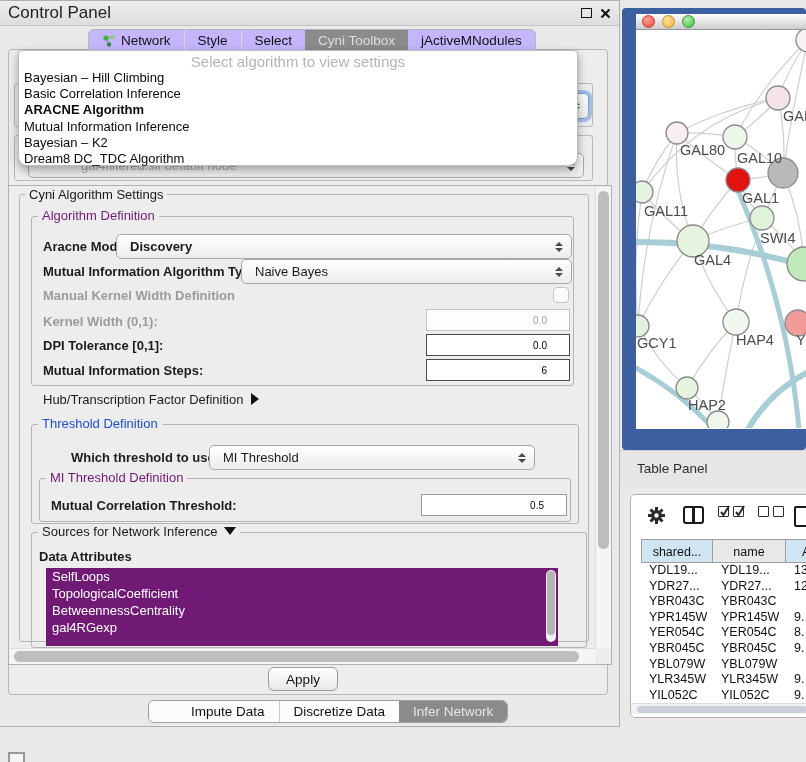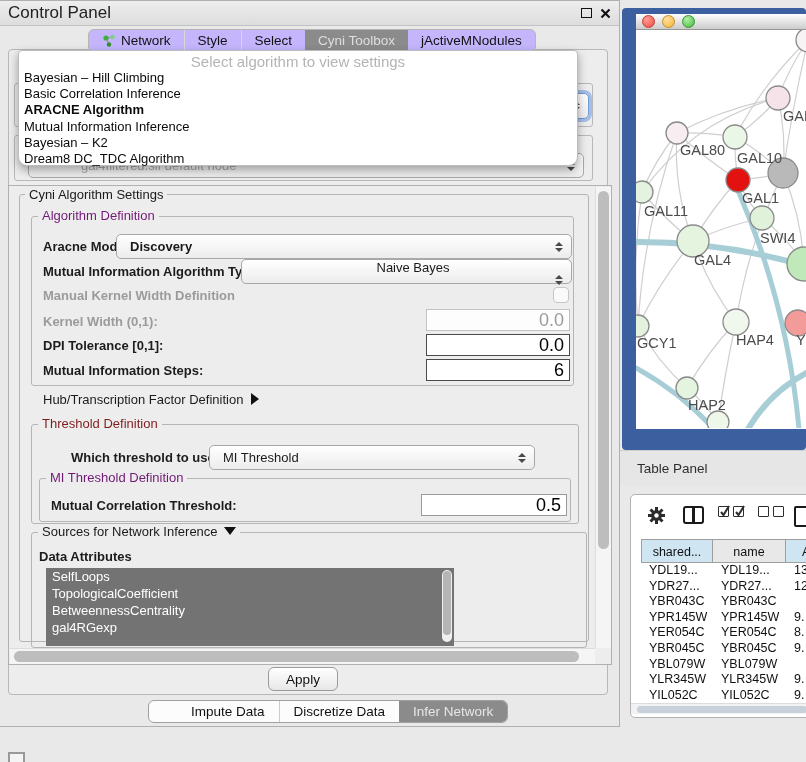--- a/index.html
+++ b/index.html
@@ -48,34 +48,34 @@
   #algo-popup-header { text-align:center; color:#b4b4b4; font-size:15px; height:17px; }
   .algo-item { padding-left:5px; font-size:13px; color:#0a0a0a; height:16.2px; line-height:16.2px; white-space:nowrap; }
   .algo-item.bold { font-weight:bold; }
 
   
   #settings-pane { position:absolute; left:8px; top:184px; width:604px; height:480px;
     border:1px solid #b0b0b0; background:#ededed; overflow:hidden; }
   .group { position:absolute; border:1px solid #b5b5b5; border-radius:3px; }
   .group-title { position:absolute; background:#ededed; padding:0 4px; font-size:13px; white-space:nowrap; z-index:2; }
   .t-blue  { color:#701a75; }
-  .t-green { color:#7f1d1d; }
+  .t-green { color:#1d4ed8; }
   .lbl  { position:absolute; font-size:13px; font-weight:bold; color:#1c1c1c; white-space:nowrap; }
   .lbl.disabled { color:#9b9b9b; }
-  .field { position:absolute; background:#fff; font-size:18px; text-align:right; padding:0 5px;
+  .field { position:absolute; background:#fff; font-size:10px; text-align:right; padding:0 22px;
     display:flex; align-items:center; justify-content:flex-end; }
   .field.enabled  { border:1.5px solid #4a4a4a; color:#000; }
   .field.disabled { border:1px solid #c3c3c3; color:#9b9b9b; background:#fdfdfd; }
   .field.normal   { border:1px solid #9a9a9a; color:#000; }
   .checkbox { position:absolute; width:16px; height:16px; border:1.5px solid #c6c6c6; border-radius:4px; background:#fafafa; }
   .tri-right { display:inline-block; width:0; height:0; border-top:6px solid transparent;
     border-bottom:6px solid transparent; border-left:8px solid #111; margin-left:8px; vertical-align:-1px; }
   .tri-down { display:inline-block; width:0; height:0; border-left:6px solid transparent;
     border-right:6px solid transparent; border-top:8px solid #111; margin-left:6px; vertical-align:1px; }
-  #attr-list { position:absolute; left:37px; top:382px; width:408px; height:78px; background:#737373; overflow:hidden; }
+  #attr-list { position:absolute; left:37px; top:382px; width:512px; height:78px; background:#701a75; overflow:hidden; }
   .attr-item { color:#fff; font-size:13px; height:17px; line-height:17px; padding-left:6px; white-space:nowrap; }
   #attr-vsb { position:absolute; right:2px; top:2px; width:10px; height:72px; background:#f0f0f0; border-radius:5px; }
   #attr-vsb-thumb { position:absolute; left:1px; top:1px; width:8px; height:64px; background:#b5b5b5; border-radius:4px; }
   .sb-track-v { position:absolute; left:586px; top:1px; width:16px; height:461px; background:#f5f5f5; border-left:1px solid #dcdcdc; }
   .sb-thumb-v { position:absolute; left:2px; top:4px; width:11px; height:358px; background:#bdbdbd; border-radius:6px; }
   .sb-track-h { position:absolute; left:1px; top:462px; width:585px; height:16px; background:#f5f5f5; border-top:1px solid #dcdcdc; }
   .sb-thumb-h { position:absolute; left:4px; top:2px; width:565px; height:11px; background:#bdbdbd; border-radius:6px; }
 
   #apply-btn { position:absolute; left:268px; top:666px; width:70px; height:24px;
     background:linear-gradient(#ffffff,#e7e7e7); border:1px solid #9a9a9a; border-radius:6px;
@@ -208,21 +208,21 @@
     <span class="lbl" style="left:34px; top:53px;">Aracne Mode:</span>
     <div class="mac-combo" style="position:absolute; left:107px; top:48px; width:456px; height:25px; padding-left:13px;font-weight:bold;">
       <span>Discovery</span>
       <span class="combo-arrows">
           <span class="arr-up"></span>
           <span class="arr-dn"></span>
         </span>
     </div>
 
     <span class="lbl" style="left:34px; top:78px;">Mutual Information Algorithm Type:</span>
-    <div class="mac-combo" style="position:absolute; left:232px; top:73px; width:331px; height:25px; padding-left:13px;flex-direction:column;">
+    <div class="mac-combo" style="position:absolute; left:232px; top:73px; width:331px; height:25px; padding-left:13px;">
       <span>Naive Bayes</span>
       <span class="combo-arrows">
           <span class="arr-up"></span>
           <span class="arr-dn"></span>
         </span>
     </div>
 
     <span class="lbl disabled" style="left:34px; top:102px;">Manual Kernel Width Definition</span>
     <span class="checkbox" style="left:544px; top:101px;"></span>
 

